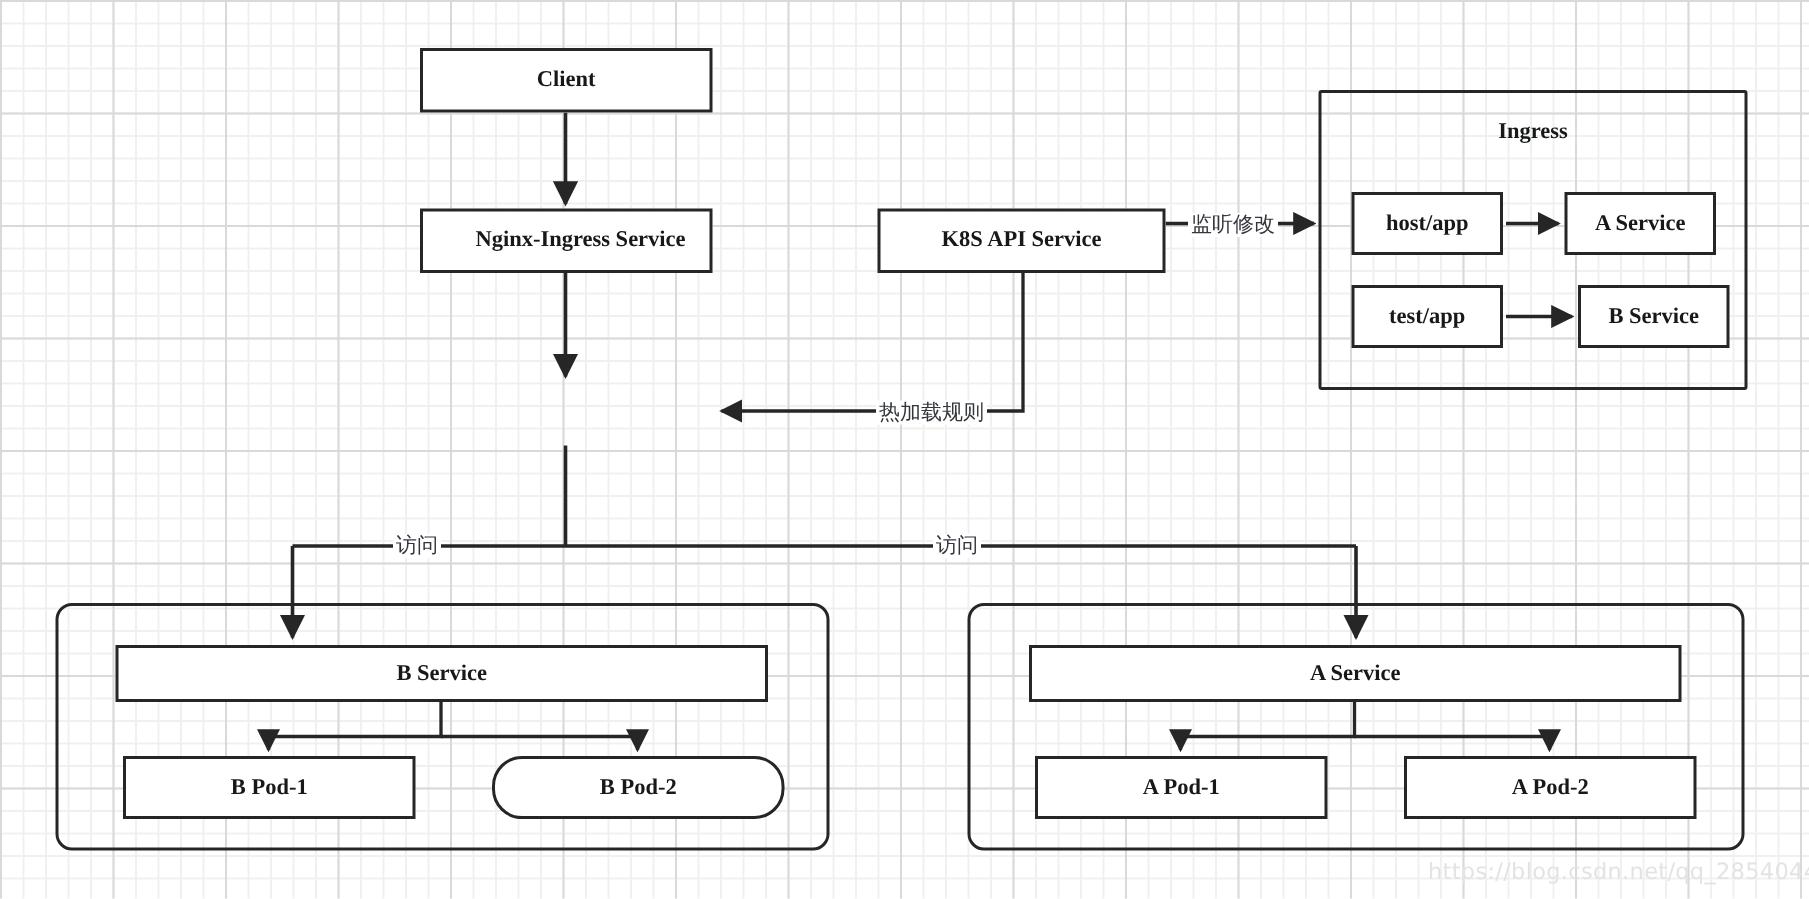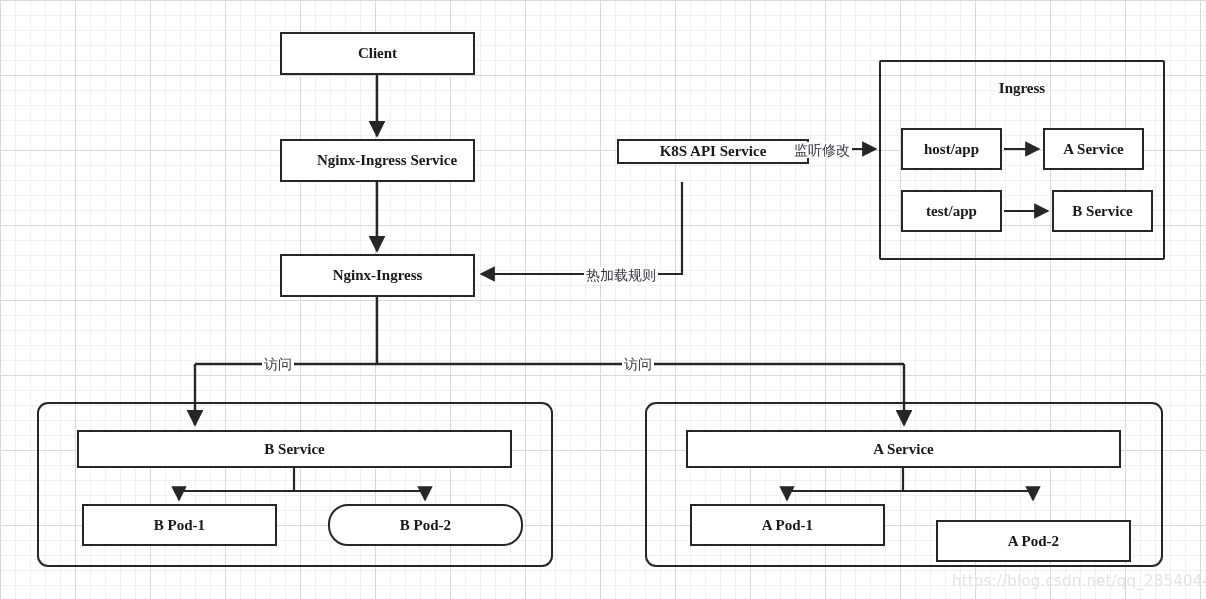--- a/index.html
+++ b/index.html
@@ -125,25 +125,22 @@
   </svg>
 
   <div class="node" style="left:280px; top:32px; width:195px; height:43px;">
     <span>Client</span>
   </div>
 
   <div class="node" style="left:280px; top:139px; width:195px; height:43px;padding-left:19px;">
     <span>Nginx-Ingress Service</span>
   </div>
 
-  <div class="node" style="left:280px; top:254px; width:195px; height:43px;">
-    <span>Nginx-Ingress</span>
-  </div>
 
-  <div class="node" style="left:585px; top:139px; width:192px; height:25px;margin-left:32px;">
+  <div class="node" style="left:585px; top:139px; width:192px; height:43px;">
     <span>K8S API Service</span>
   </div>
 
   <div class="group" style="left:879px; top:60px; width:286px; height:200px; border-radius:2px;"></div>
   <div class="grouptitle" style="left:879px; top:64px; width:286px; text-align:center;margin-top:16px;">Ingress</div>
 
   <div class="node" style="left:901px; top:128px; width:101px; height:42px;">
     <span>host/app</span>
   </div>
 
@@ -176,21 +173,21 @@
   <div class="group" style="left:645px; top:402px; width:518px; height:165px;"></div>
 
   <div class="node" style="left:686px; top:430px; width:435px; height:38px;">
     <span>A Service</span>
   </div>
 
   <div class="node" style="left:690px; top:504px; width:195px; height:42px;justify-content:center;">
     <span>A Pod-1</span>
   </div>
 
-  <div class="node" style="left:936px; top:504px; width:195px; height:42px;margin-top:16px;">
+  <div class="node" style="left:936px; top:504px; width:195px; height:42px;">
     <span>A Pod-2</span>
   </div>
 
   <div class="edgelabel" style="left:792px; top:142px;">监听修改</div>
 
   <div class="edgelabel" style="left:584px; top:267px;">热加载规则</div>
 
   <div class="edgelabel" style="left:262px; top:356px;">访问</div>
 
   <div class="edgelabel" style="left:622px; top:356px;">访问</div>

